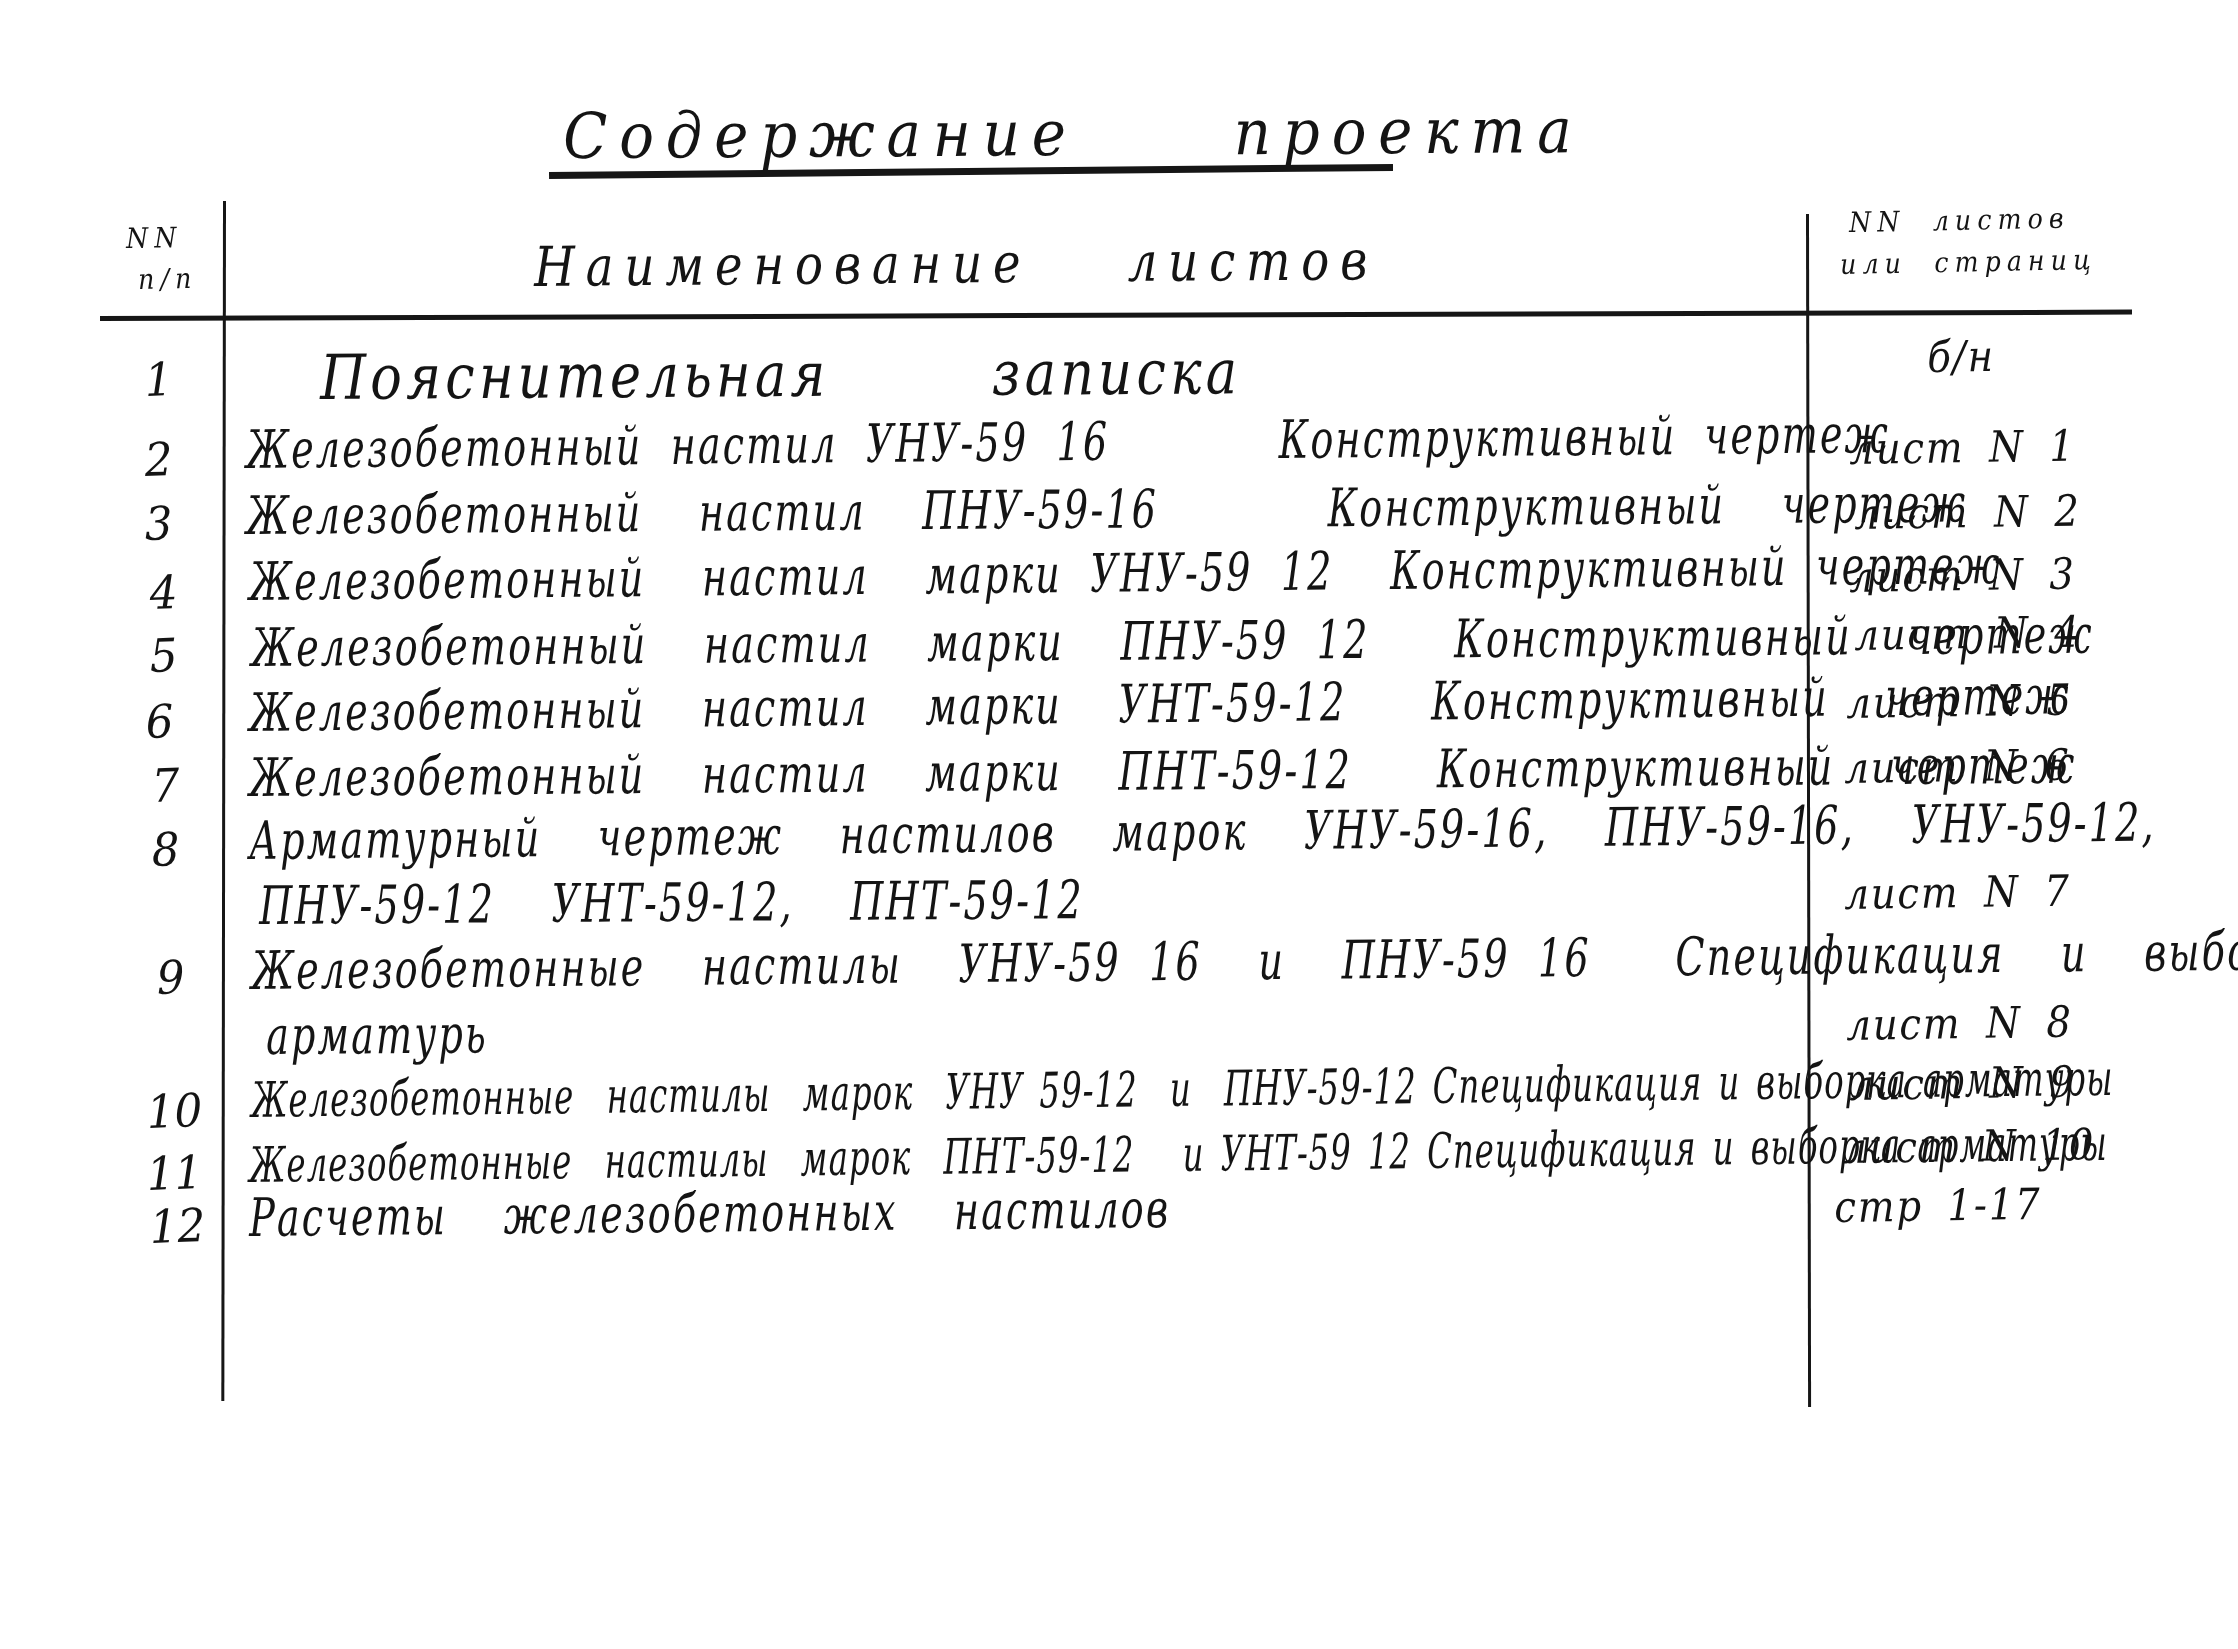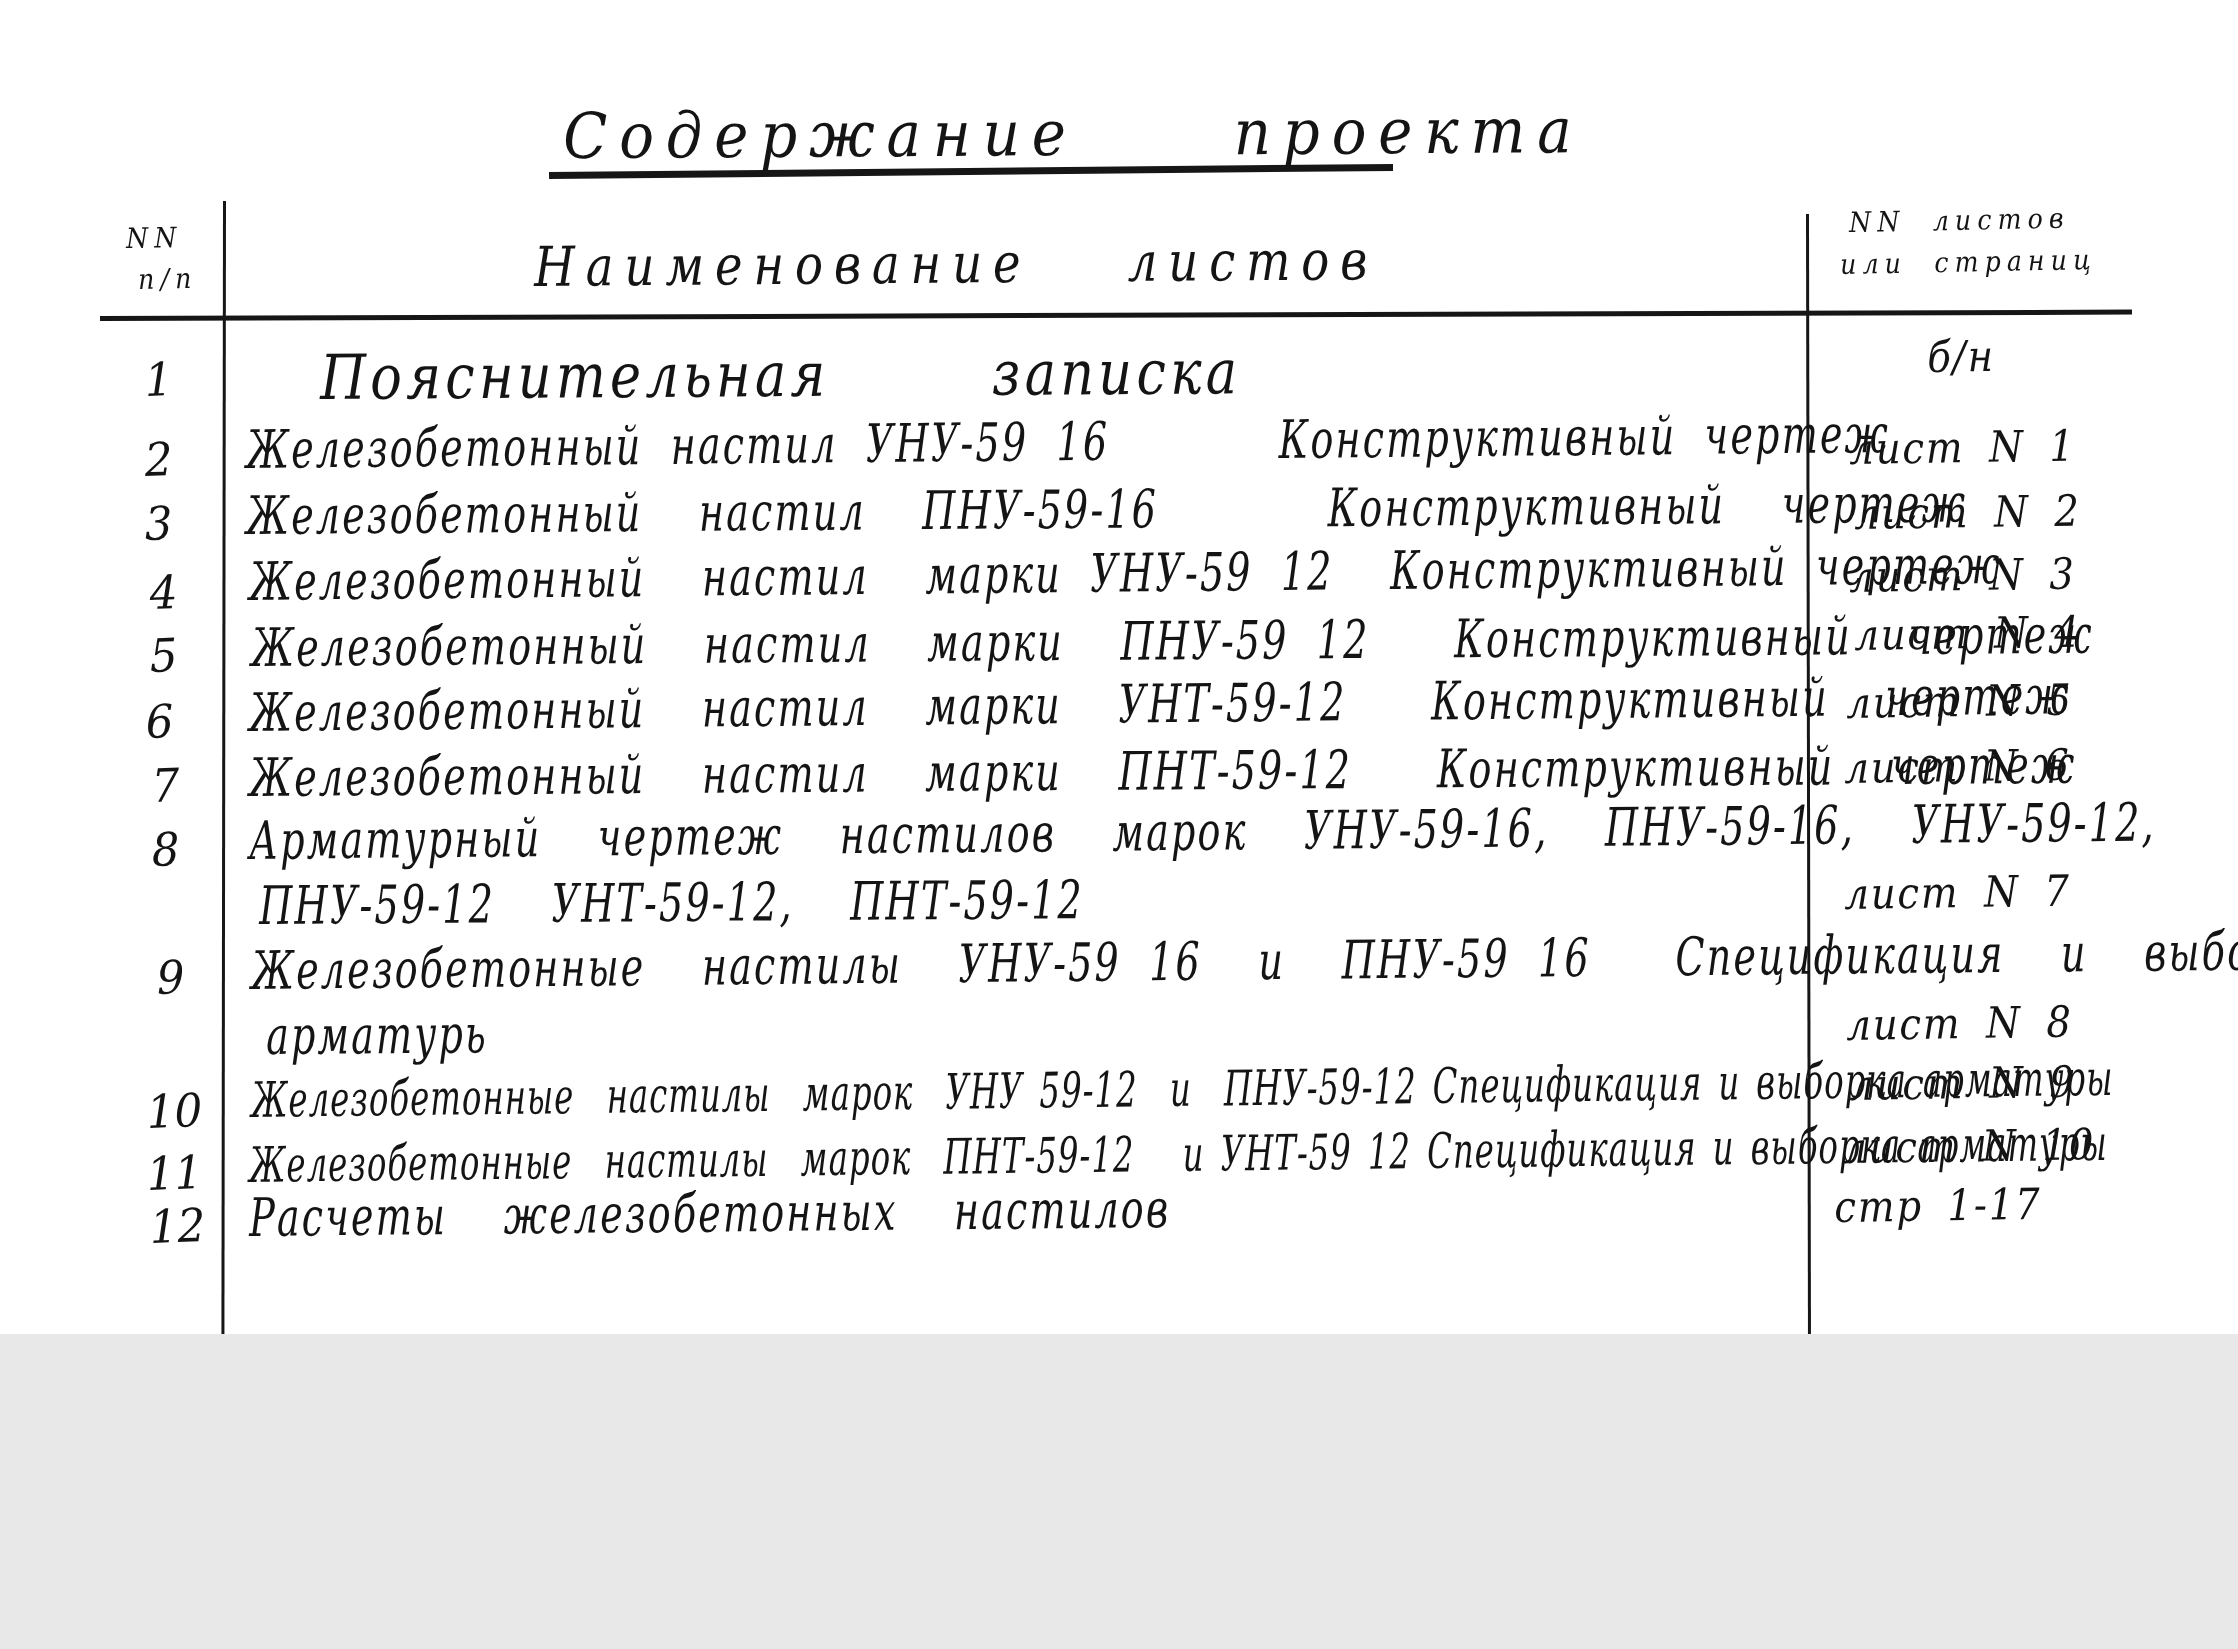--- a/index.html
+++ b/index.html
@@ -1,19 +1,19 @@
 <!DOCTYPE html>
 <html style="font-size:7.8px"><head>
 <meta charset="utf-8">
 <style>
   html, body { margin: 0; padding: 0; background: #e8e8e8; }
   .page {
     position: relative;
     width: 2239px;
-    height: 1334px;
+    height: 1649px;
     background: #ffffff;
     overflow: hidden;
     font-family: "DejaVu Serif", serif;
     color: #141414;
   }
   .hw {
     position: absolute;
     font-style: italic;
     white-space: pre;
     transform-origin: left top;

